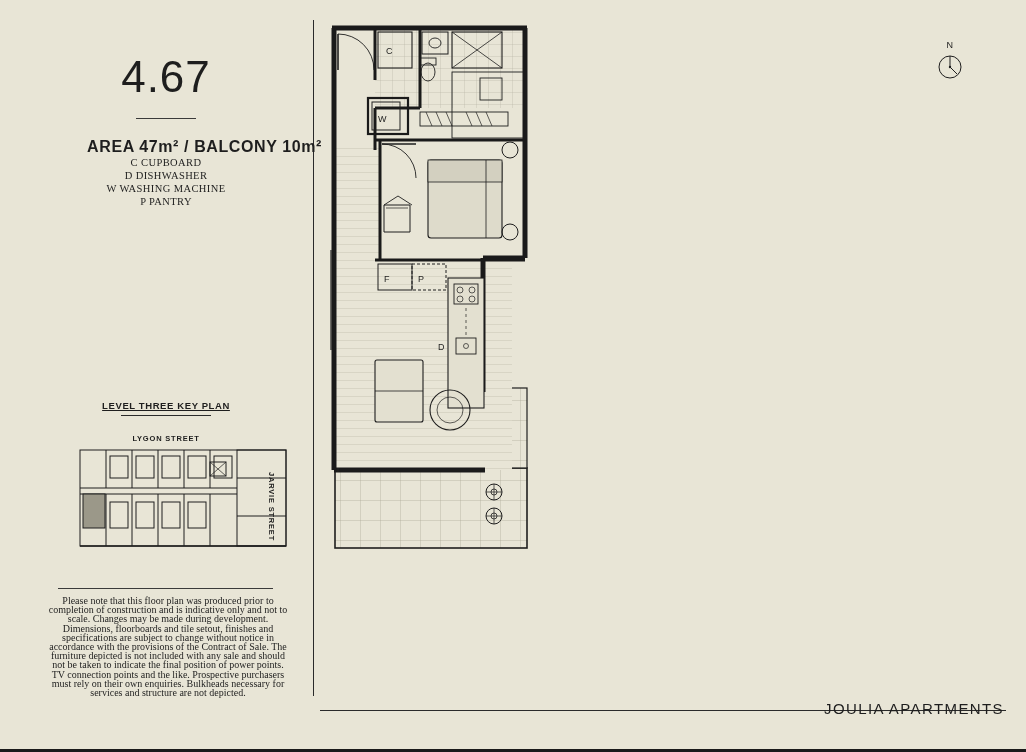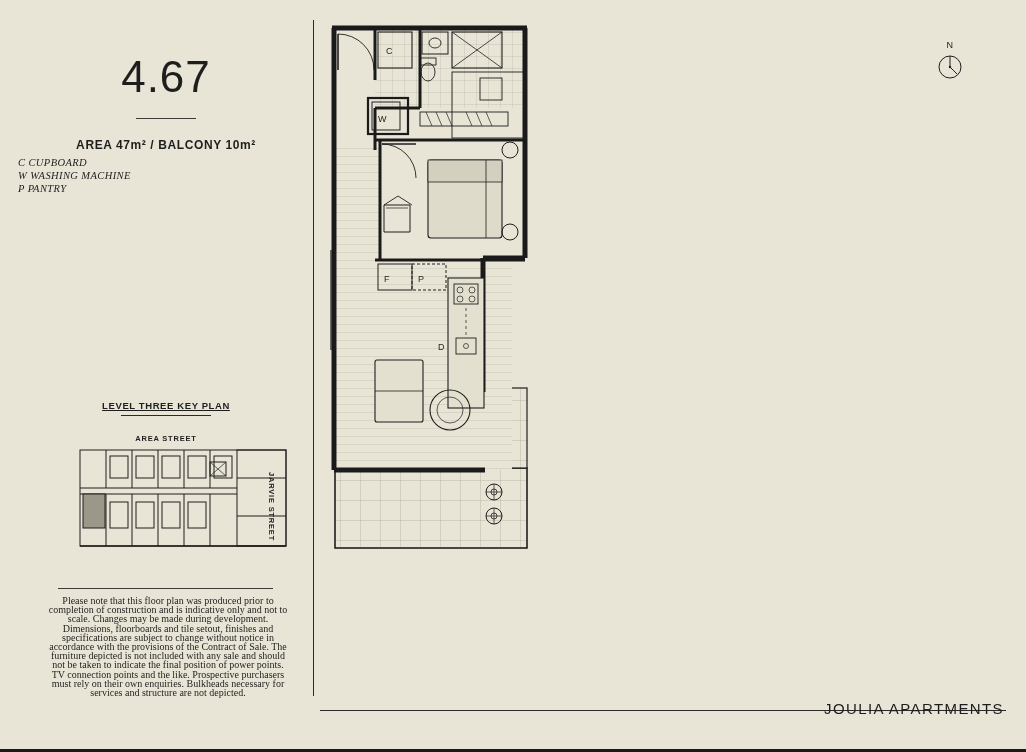--- a/index.html
+++ b/index.html
@@ -43,34 +43,33 @@
     color: #1e1e1e;
   }
   #unit-rule {
     position: absolute;
     left: 118px; top: 98px;
     width: 60px;
     border-top: 1px solid #3a3a3a;
   }
   #area-line {
     position: absolute;
-    left: 0; top: 118px;
+    left: 8px; top: 118px;
     width: 296px;
-    text-align: center;
-    font-size: 12px;
+    text-align: right;
+    font-size: 16px;
     font-weight: bold;
     letter-spacing: 0.6px;
     color: #1e1e1e;
   }
   #legend {
     position: absolute;
     left: 0; top: 136px;
     width: 296px;
-    text-align: left;
-    font-style: italic;
+    text-align: center;
   }
   #legend .legend-item {
     font-family: "Liberation Serif", serif;
     font-size: 10.5px;
     letter-spacing: 0.4px;
     color: #1e1e1e;
     line-height: 13px;
   }
   #keyplan-title {
     position: absolute;
@@ -171,27 +170,28 @@
 
   <div id="left-panel">
 
     <div id="unit-number">4.67</div>
     <div id="unit-rule"></div>
 
     <div id="area-line">AREA 47m² / BALCONY 10m²</div>
 
     <div id="legend">
       <div class="legend-item">C CUPBOARD</div>
+      <div class="legend-item">D DISHWASHER</div>
       <div class="legend-item">W WASHING MACHINE</div>
       <div class="legend-item">P PANTRY</div>
     </div>
 
     <div id="keyplan-title">LEVEL THREE KEY PLAN</div>
     <div id="keyplan-underline"></div>
-    <div id="lygon-label">AREA STREET</div>
+    <div id="lygon-label">LYGON STREET</div>
     <div id="jarvie-label">JARVIE STREET</div>
 
     <div id="keyplan-wrap">
       <svg width="240" height="148" viewBox="0 0 240 148">
         <g stroke="#1e1e1e" fill="none" stroke-width="1">
 
           <rect x="18" y="24" width="206" height="96"></rect>
 
           <line x1="18" y1="62" x2="175" y2="62"></line>
           <line x1="18" y1="68" x2="175" y2="68"></line>

